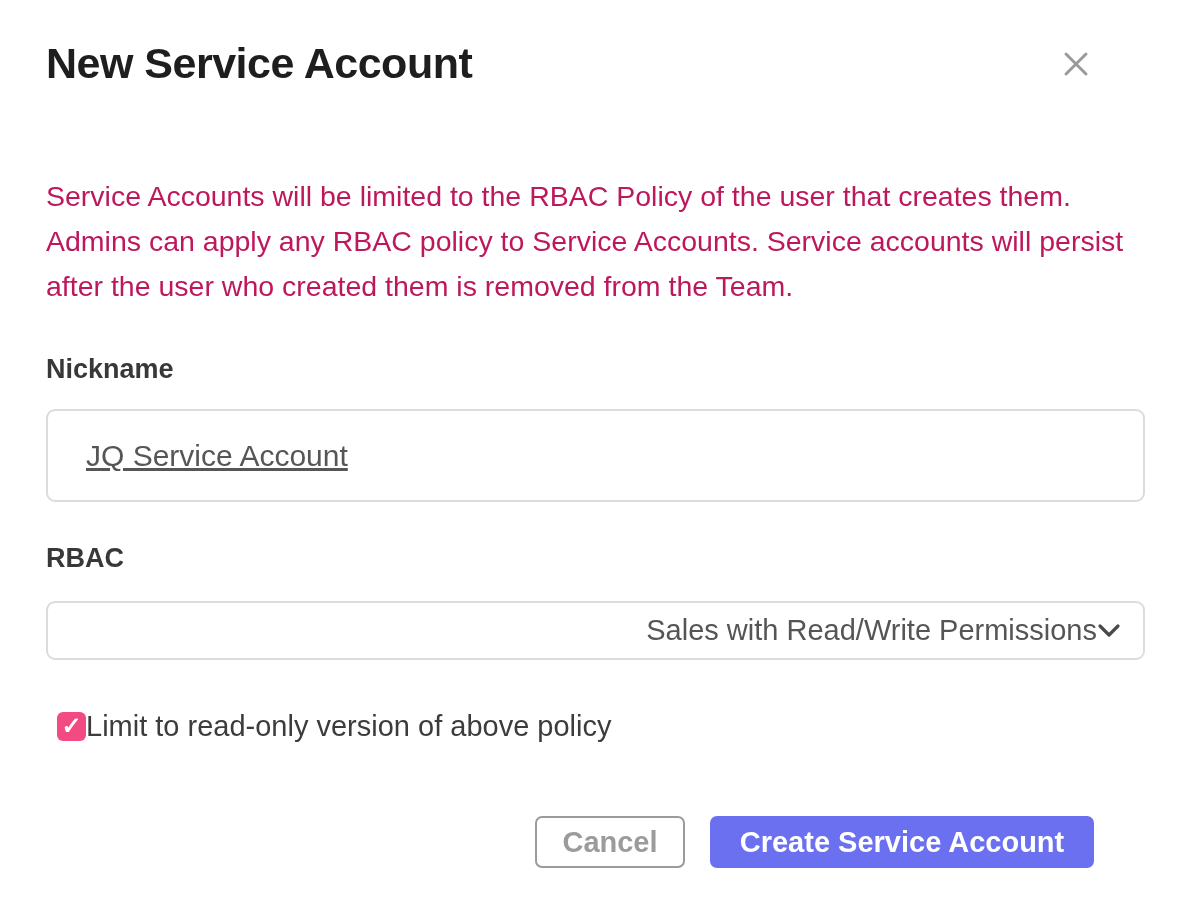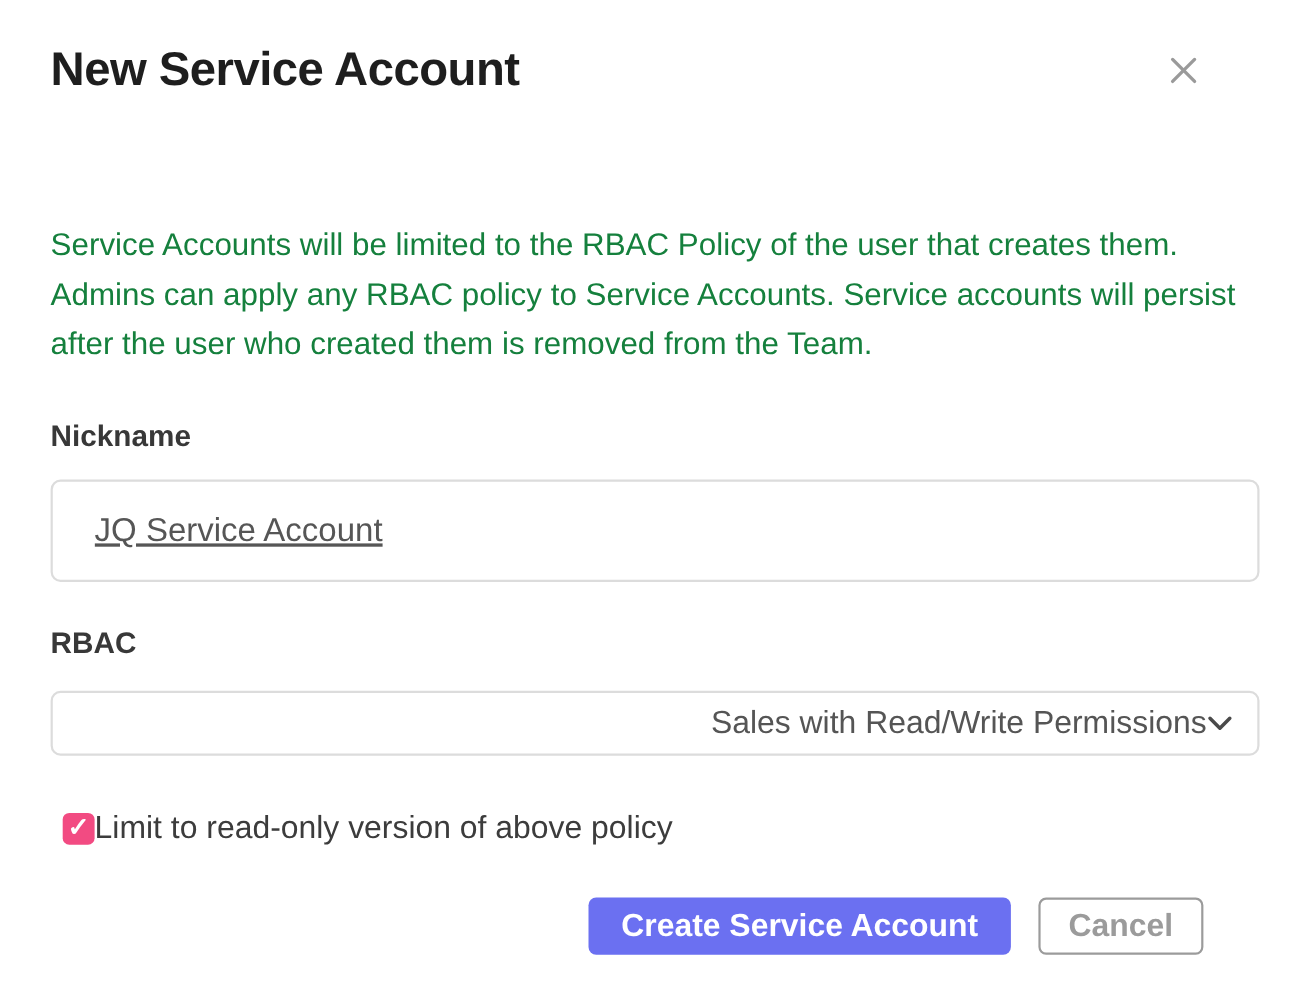--- a/index.html
+++ b/index.html
@@ -30,25 +30,25 @@
   }
   .close-btn {
     position: absolute;
     top: 8px; right: 0;
     width: 34px; height: 34px;
     border: none; background: transparent;
     cursor: pointer;
     display: flex; align-items: center; justify-content: center;
   }
   .modal-description {
-    margin-top: 114px;
+    margin-top: 87px;
     width: 1105px;
     font-size: 28.5px;
     line-height: 45px;
-    color: #15803d;
+    color: #be185d;
   }
   .form-group-nickname { margin-top: 45px; }
   .form-group-rbac { margin-top: 41px; }
   .field-label {
     font-size: 27px;
     font-weight: 700;
     color: #383838;
     display: block;
   }
   .text-input {
@@ -177,17 +177,17 @@
   </div>
 
   <div class="checkbox-row">
     <span class="checkbox">
       <span class="check-glyph">✓</span>
     </span>
     <span class="checkbox-label">Limit to read-only version of above policy</span>
   </div>
 
   <div class="modal-footer">
+    <button class="btn btn-cancel">Cancel</button>
     <button class="btn btn-create">Create Service Account</button>
-    <button class="btn btn-cancel">Cancel</button>
   </div>
 
 </div>
 
 </body></html>

